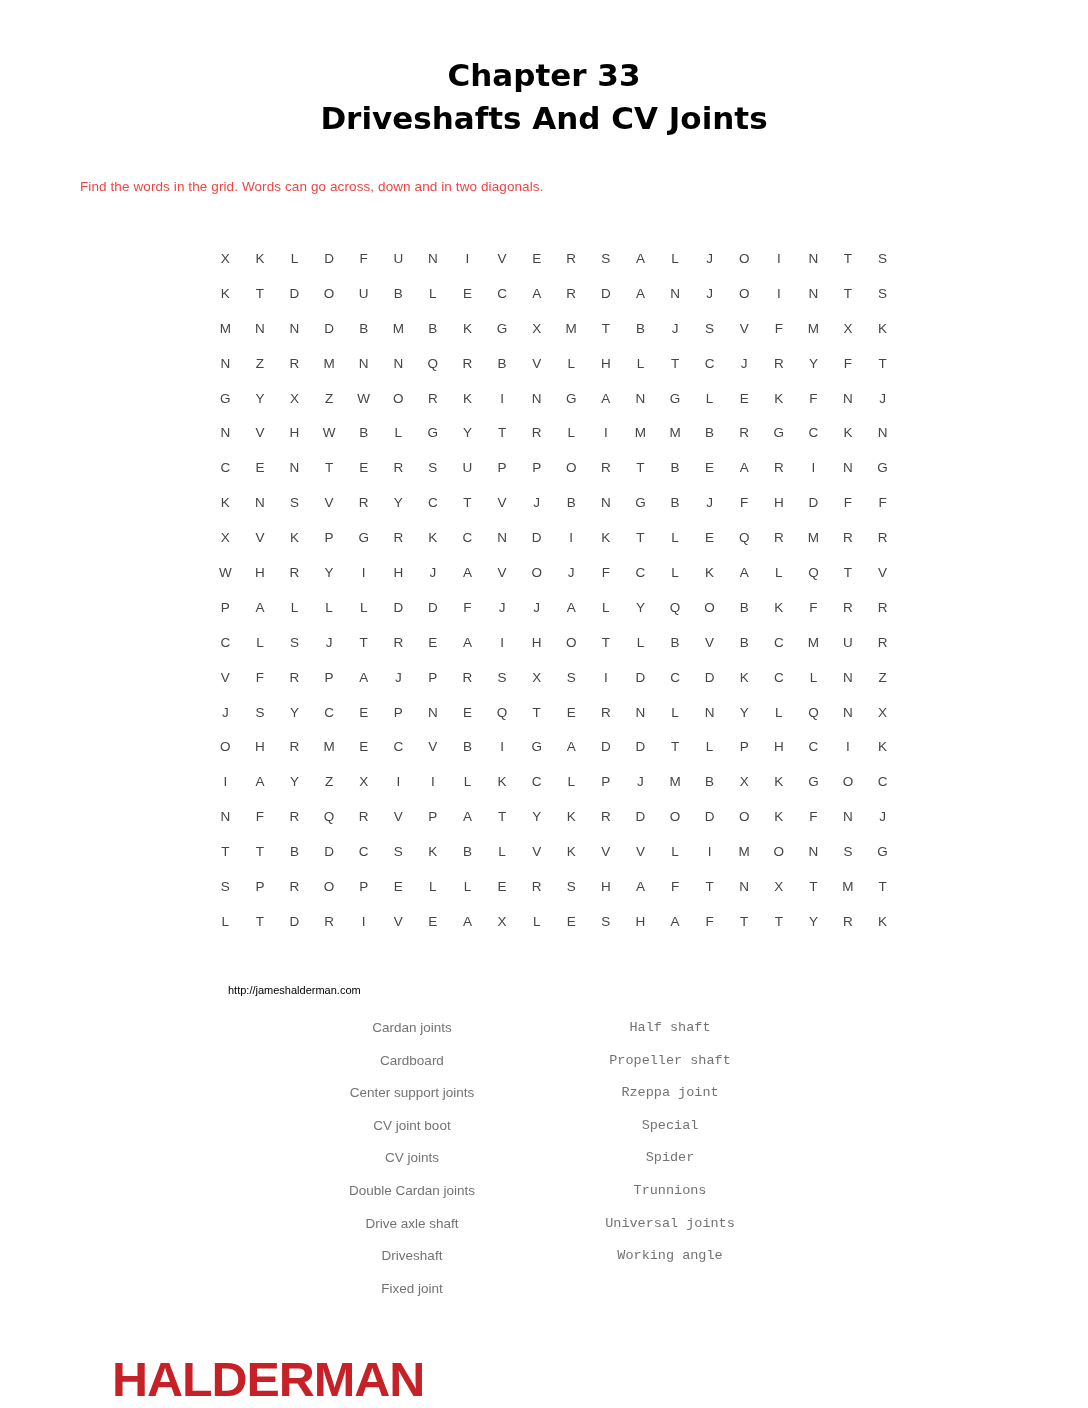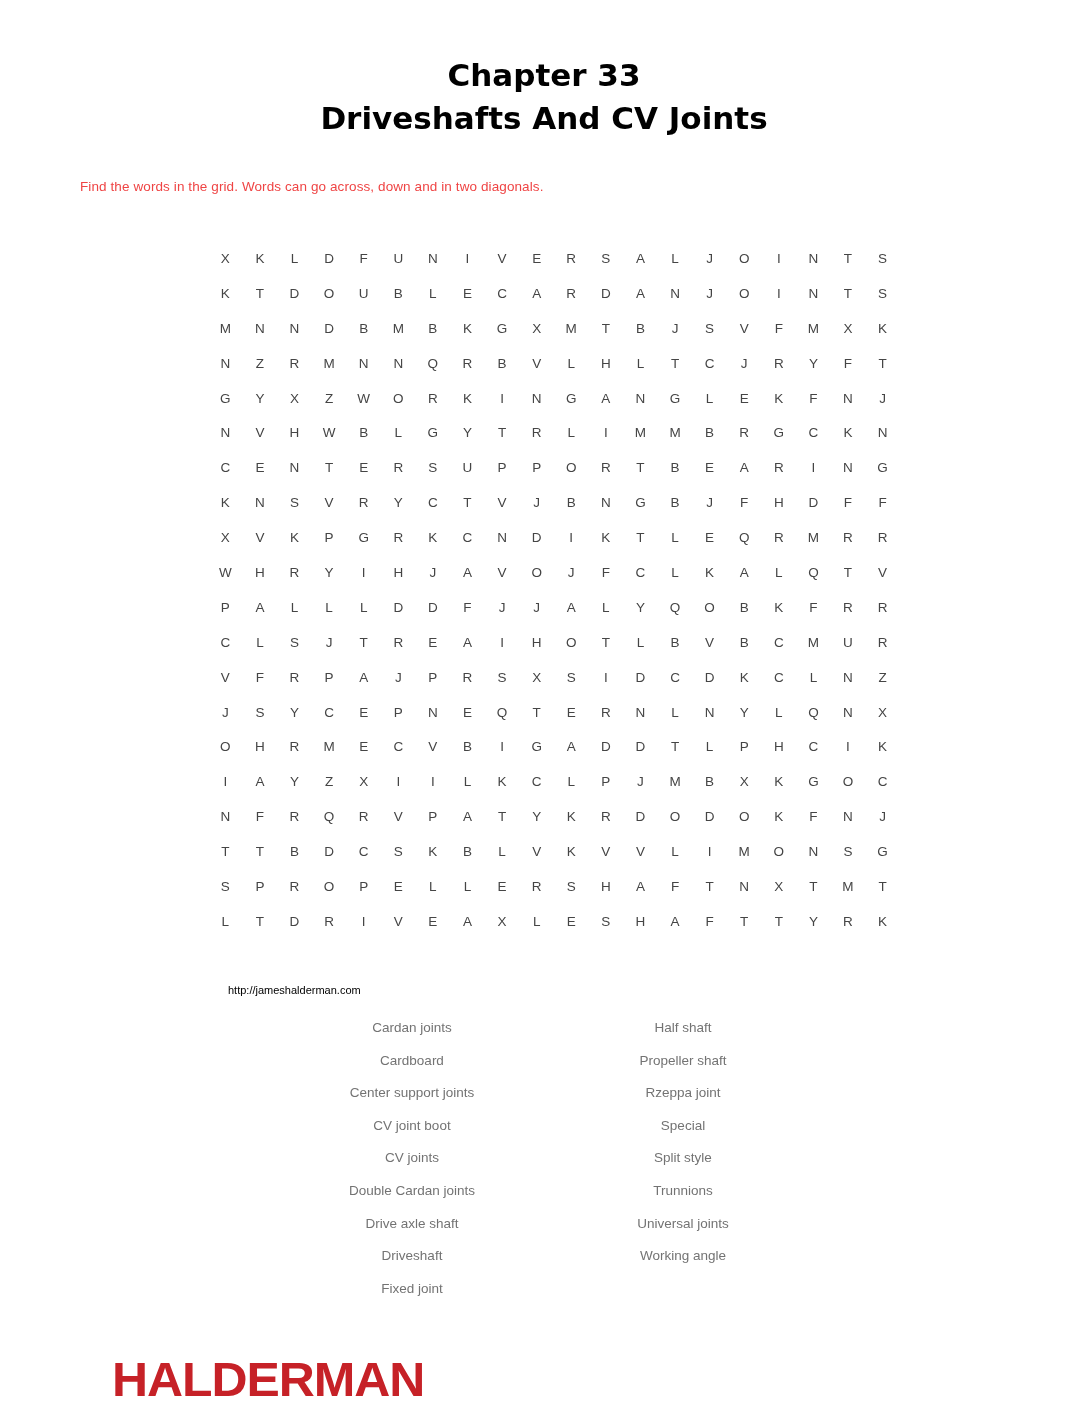--- a/index.html
+++ b/index.html
@@ -59,21 +59,21 @@
     margin-top: 24px;
   }
 
   .word-list {
     position: absolute;
     top: 1012px;
     width: 300px;
     text-align: center;
   }
   .word-list.left  { left: 262px; }
-  .word-list.right { left: 533px; }
+  .word-list.right { left: 520px; font-family: Liberation Mono, monospace; }
   .word {
     height: 32.6px;
     line-height: 32.6px;
     font-size: 13.5px;
     color: #737373;
     white-space: nowrap;
   }
 
   .footer {
     position: absolute;
@@ -522,21 +522,21 @@
     <div class="word">Double Cardan joints</div>
     <div class="word">Drive axle shaft</div>
     <div class="word">Driveshaft</div>
     <div class="word">Fixed joint</div>
   </div>
 <div class="word-list right">
     <div class="word">Half shaft</div>
     <div class="word">Propeller shaft</div>
     <div class="word">Rzeppa joint</div>
     <div class="word">Special</div>
-    <div class="word">Split style</div>
+    <div class="word">Spider</div>
     <div class="word">Trunnions</div>
     <div class="word">Universal joints</div>
     <div class="word">Working angle</div>
   </div>
 
 <div class="footer">
   <div class="logo" style="color: rgb(198, 33, 39);">HALDERMAN</div>
   <div class="logo-url">WWW.JAMESHALDERMAN.COM</div>
 </div>
 

